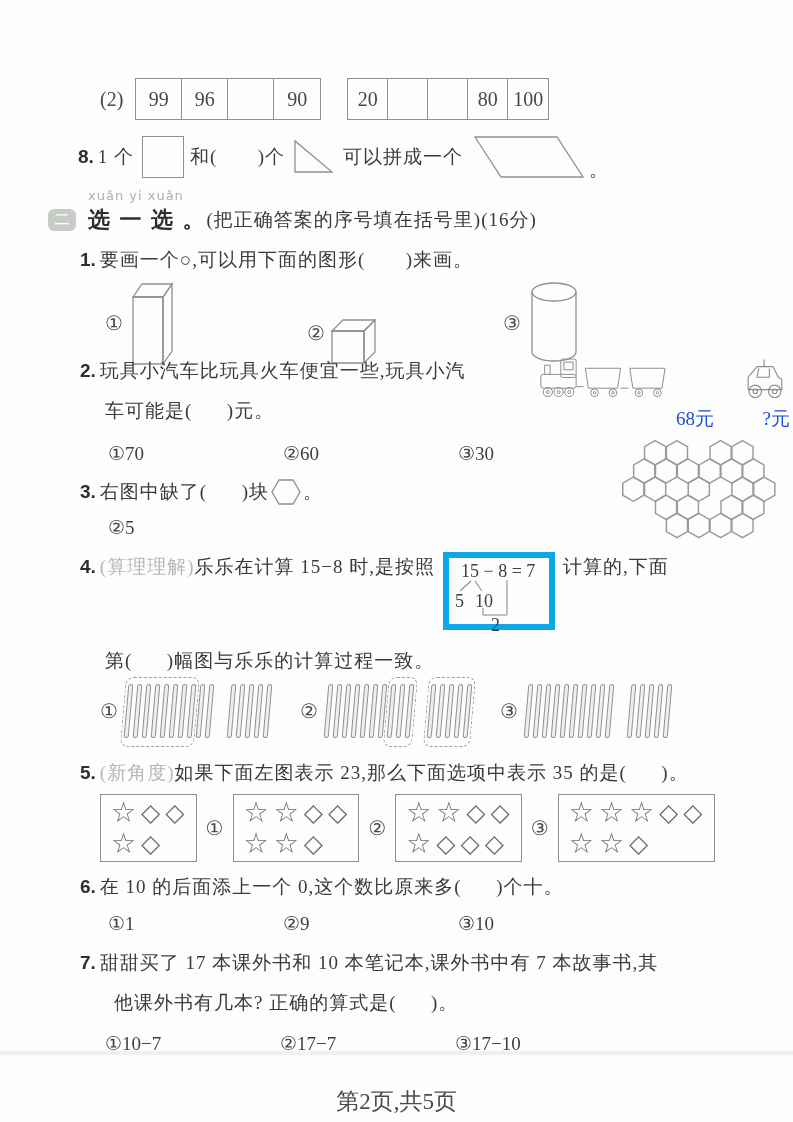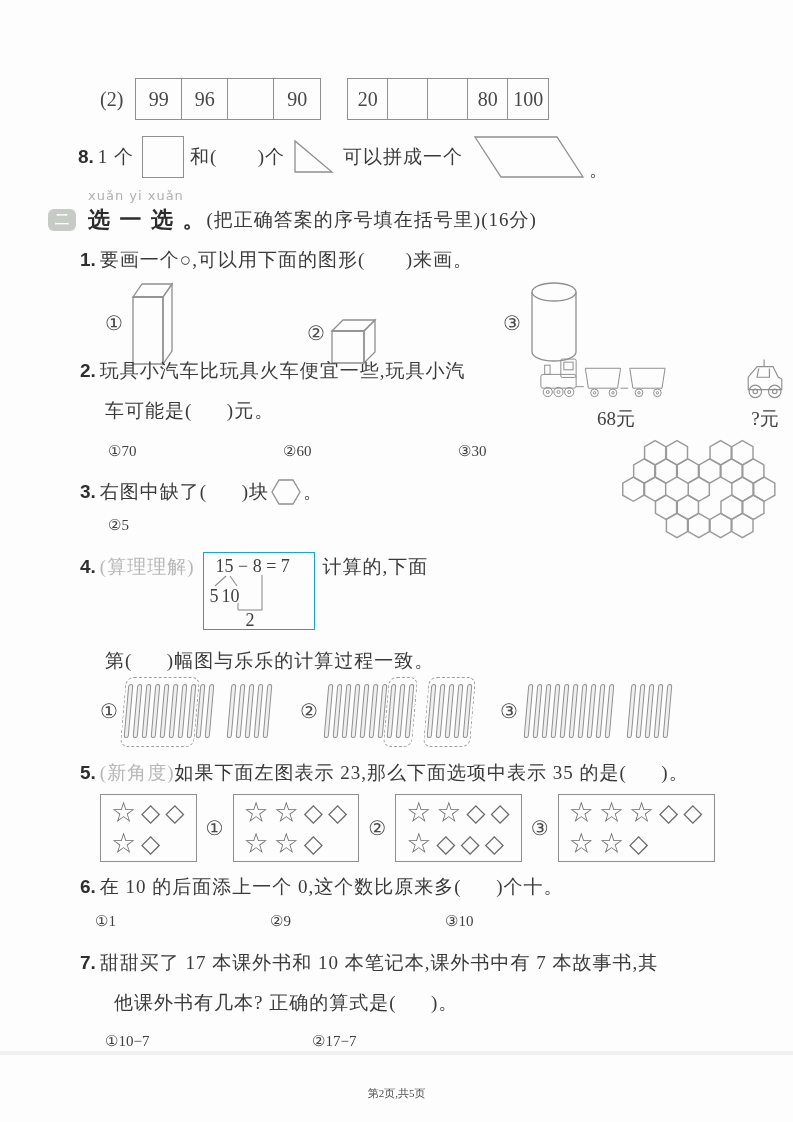--- a/index.html
+++ b/index.html
@@ -22,49 +22,49 @@
   .seq-table.t2 .seq-cell { width:40px; }
 
   
   .badge { display:inline-flex; align-items:center; justify-content:center; width:28px; height:22px; background:#c6cbc6; color:#ffffff; border-radius:6px; font-size:14px; font-weight:bold; margin-right:12px; letter-spacing:0; }
   .sec-title { font-weight:bold; font-size:22px; color:#2c2c2c; letter-spacing:2px; }
   .sec-note { font-size:19px; color:#3a3a3a; }
   .pinyin { font-family:"DejaVu Sans",sans-serif; font-size:13px; color:#b0b0b0; letter-spacing:1px; }
 
   
   .opt-row { display:grid; grid-template-columns:175px 175px auto; }
-  .opt { font-size:15px; color:#3f3f3f; letter-spacing:0; }
+  .opt { font-size:19px; color:#3f3f3f; letter-spacing:0; }
 
   svg { display:block; }
   .fig-stroke { stroke:#8f8f8f; fill:none; stroke-width:1.3; }
 
   
-  .calc-box { position:relative; width:112px; height:78px; border:1px solid #0ea5e9; margin:0 8px; flex-shrink:0; letter-spacing:0; }
+  .calc-box { position:relative; width:112px; height:78px; border:6px solid #0ea5e9; margin:0 8px; flex-shrink:0; letter-spacing:0; }
   .calc-box span { position:absolute; font-size:18px; color:#3f3f3f; }
 
   
   .stick-figs { display:flex; gap:30px; align-items:center; }
   .stick-fig { display:flex; align-items:center; gap:8px; }
   .fig-label { font-size:20px; color:#4a4a4a; letter-spacing:0; }
   .stick-groups { display:flex; gap:17px; transform:skewX(-5deg); }
   .stick-group { position:relative; display:flex; padding:0; }
   .stick { display:inline-block; width:5px; height:54px; margin-right:4px; border:1px solid #909090; border-radius:3px; background:#efefef; }
   .stick:last-of-type { margin-right:0; }
   .dash-box { position:absolute; top:-7px; bottom:-9px; border:1.5px dashed #a0a0a0; border-radius:8px; }
 
   
   .shape-strip { display:flex; align-items:center; gap:9px; }
   .shape-box { border:1px solid #8f8f8f; padding:2px 8px; background:#fdfdfd; }
   .shape-row { display:flex; align-items:center; height:31px; }
   .shp { font-family:"DejaVu Sans",sans-serif; color:#6b6b6b; margin:0 2px; line-height:1; }
   .shp.star { font-size:28px; }
   .shp.diamond { font-size:25px; }
 
-  .price-label { font-size:19px; color:#404040; text-align:center; letter-spacing:0; }
-  .footer { font-size:11px; color:#4a4a4a; letter-spacing:0; }
+  .price-label { font-size:19px; color:#1d4ed8; text-align:right; letter-spacing:0; }
+  .footer { font-size:23px; color:#4a4a4a; letter-spacing:0; }
   .scan-smudge { background:#f0f0f0; }
 </style>
 </head>
 <body>
 
 <div id="page">
 
   <div class="abs row" style="left:100px; top:78px;">
     <span style="font-size:20px; color:#474747; margin-right:12px; letter-spacing:0;">(2)</span>
     <div class="seq-table">
@@ -233,24 +233,25 @@
     </svg>
     <span>。</span>
   </div>
   <div class="abs opt-row" style="left:108px; top:516px; width:560px;">
     <span class="opt">②5</span>
   </div>
 
   <div class="abs" style="left:80px; top:552px; width:700px; display:flex; align-items:flex-start;">
     <span class="qnum" style="line-height:30px;">4.</span>
     <span class="graytag" style="line-height:30px;">(算理理解)</span>
+    <span style="line-height:30px;">乐乐在计算 15−8 时,是按照</span>
     <div class="calc-box">
       <span style="left:12px; top:3px;">15 − 8 = 7</span>
       <span style="left:6px; top:33px;">5</span>
-      <span style="left:18px; top:33px;">10</span>
+      <span style="left:26px; top:33px;">10</span>
       <span style="left:42px; top:57px;">2</span>
       <svg width="110" height="76" viewBox="0 0 110 76" style="position:absolute; left:0; top:0;">
         <g stroke="#8f8f8f" stroke-width="1.1" fill="none">
           <line x1="22" y1="23" x2="11" y2="33"></line>
           <line x1="26" y1="23" x2="33" y2="33"></line>
           <line x1="34" y1="50" x2="34" y2="57"></line>
           <line x1="58" y1="22" x2="58" y2="57"></line>
           <line x1="34" y1="57" x2="58" y2="57"></line>
         </g>
       </svg>
@@ -396,32 +397,33 @@
           <span class="shp star">☆</span>
           <span class="shp diamond">◇</span>
         </div>
       </div>
   </div>
 
   <div class="abs row" style="left:80px; top:874px;">
     <span class="qnum">6.</span>
     <span>在 10 的后面添上一个 0,这个数比原来多(&nbsp;&nbsp;&nbsp;&nbsp;&nbsp;&nbsp;)个十。</span>
   </div>
-  <div class="abs opt-row" style="left:95px; top:912px; width:560px;">
+  <div class="abs opt-row" style="left:108px; top:912px; width:560px;">
     <span class="opt">①1</span>
     <span class="opt">②9</span>
     <span class="opt">③10</span>
   </div>
 
   <div class="abs row" style="left:80px; top:950px;">
     <span class="qnum">7.</span>
     <span>甜甜买了 17 本课外书和 10 本笔记本,课外书中有 7 本故事书,其</span>
   </div>
   <div class="abs" style="left:114px; top:990px;">他课外书有几本? 正确的算式是(&nbsp;&nbsp;&nbsp;&nbsp;&nbsp;&nbsp;)。</div>
-  <div class="abs opt-row" style="left:105px; top:1032px; width:560px;gap:32px;">
+  <div class="abs opt-row" style="left:105px; top:1032px; width:560px;">
     <span class="opt">①10−7</span>
     <span class="opt">②17−7</span>
+    <span class="opt">③17−10</span>
   </div>
 
   <div class="abs scan-smudge" style="left:0; top:1051px; width:793px; height:4px;"></div>
   <div class="abs footer" style="left:0; top:1086px; width:793px; text-align:center;">第2页,共5页</div>
 
 </div>
 
 </body></html>

